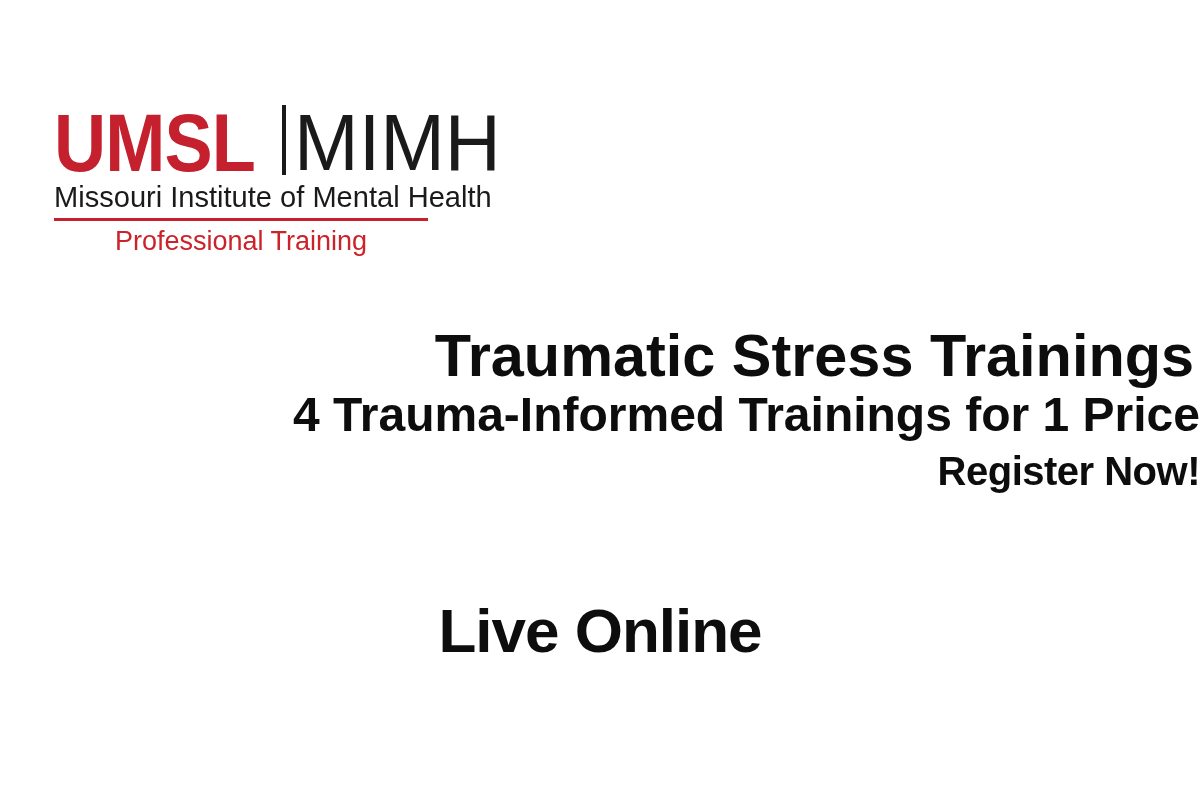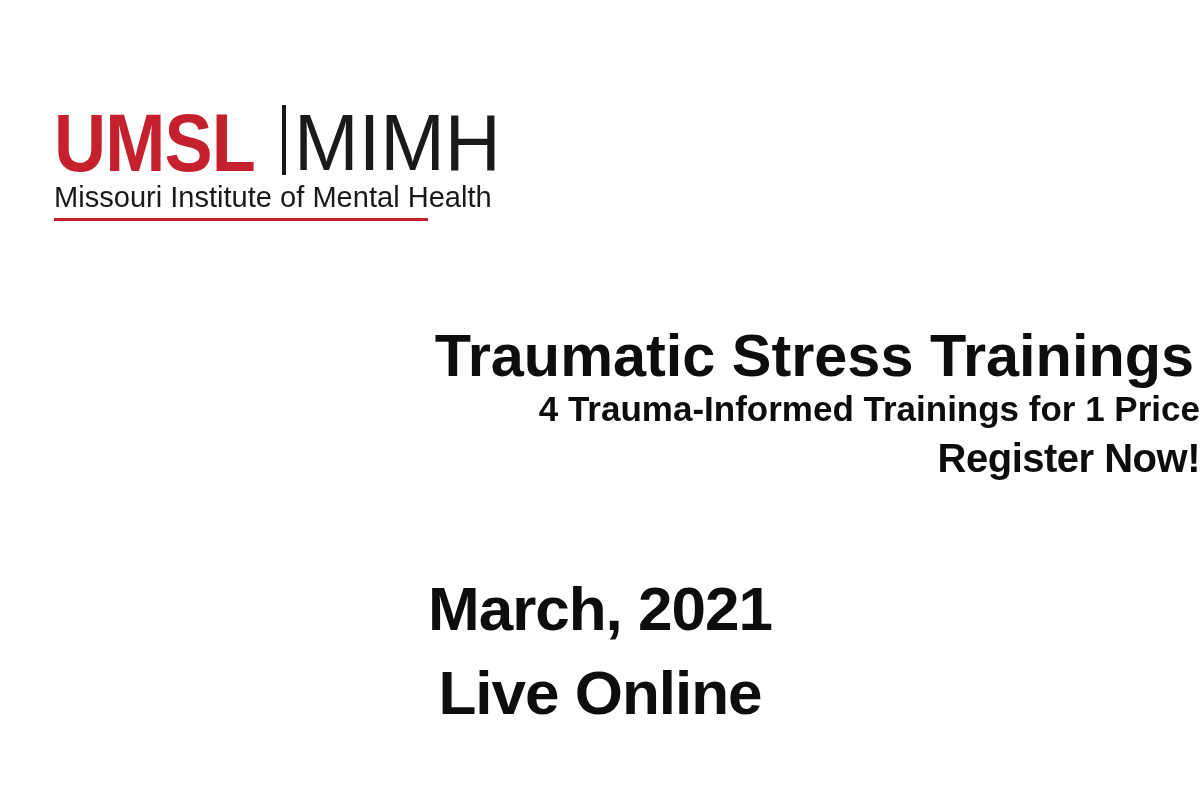--- a/index.html
+++ b/index.html
@@ -118,21 +118,21 @@
     color: #0d0d0d;
     letter-spacing: 0px;
     white-space: nowrap;
     transform: scaleX(0.99);
   }
 
   .headline-sub {
     margin-top: 5px;
     font-family: "Liberation Sans Narrow", "Liberation Sans", sans-serif;
     font-weight: bold;
-    font-size: 35px;
+    font-size: 48px;
     line-height: 1.0;
     color: #0d0d0d;
     white-space: nowrap;
     transform: scaleX(1.0);
   }
 
   .headline-cta {
     margin-top: 12px;
     font-family: "Liberation Sans", sans-serif;
     font-weight: bold;
@@ -177,26 +177,26 @@
     <div class="logo-wordmark">
       <span class="logo-umsl" style="color:#c4202e;">UMSL</span>
       <span class="logo-divider"></span>
       <span class="logo-mimh">MIMH</span>
     </div>
 
     <div class="logo-institute">Missouri Institute of Mental Health</div>
 
     <div class="logo-rule"></div>
 
+    <div class="logo-tagline">Professional Training</div>
   </div>
 
   <div class="headline-block">
     <div class="headline-main">Traumatic Stress Trainings</div>
     <div class="headline-sub">4 Trauma-Informed Trainings for 1 Price</div>
     <div class="headline-cta">Register Now!</div>
   </div>
 
   <div class="event-block">
-    <div class="event-date">March, 2021</div>
     <div class="event-format">Live Online</div>
   </div>
 
 </div>
 
 </body></html>

